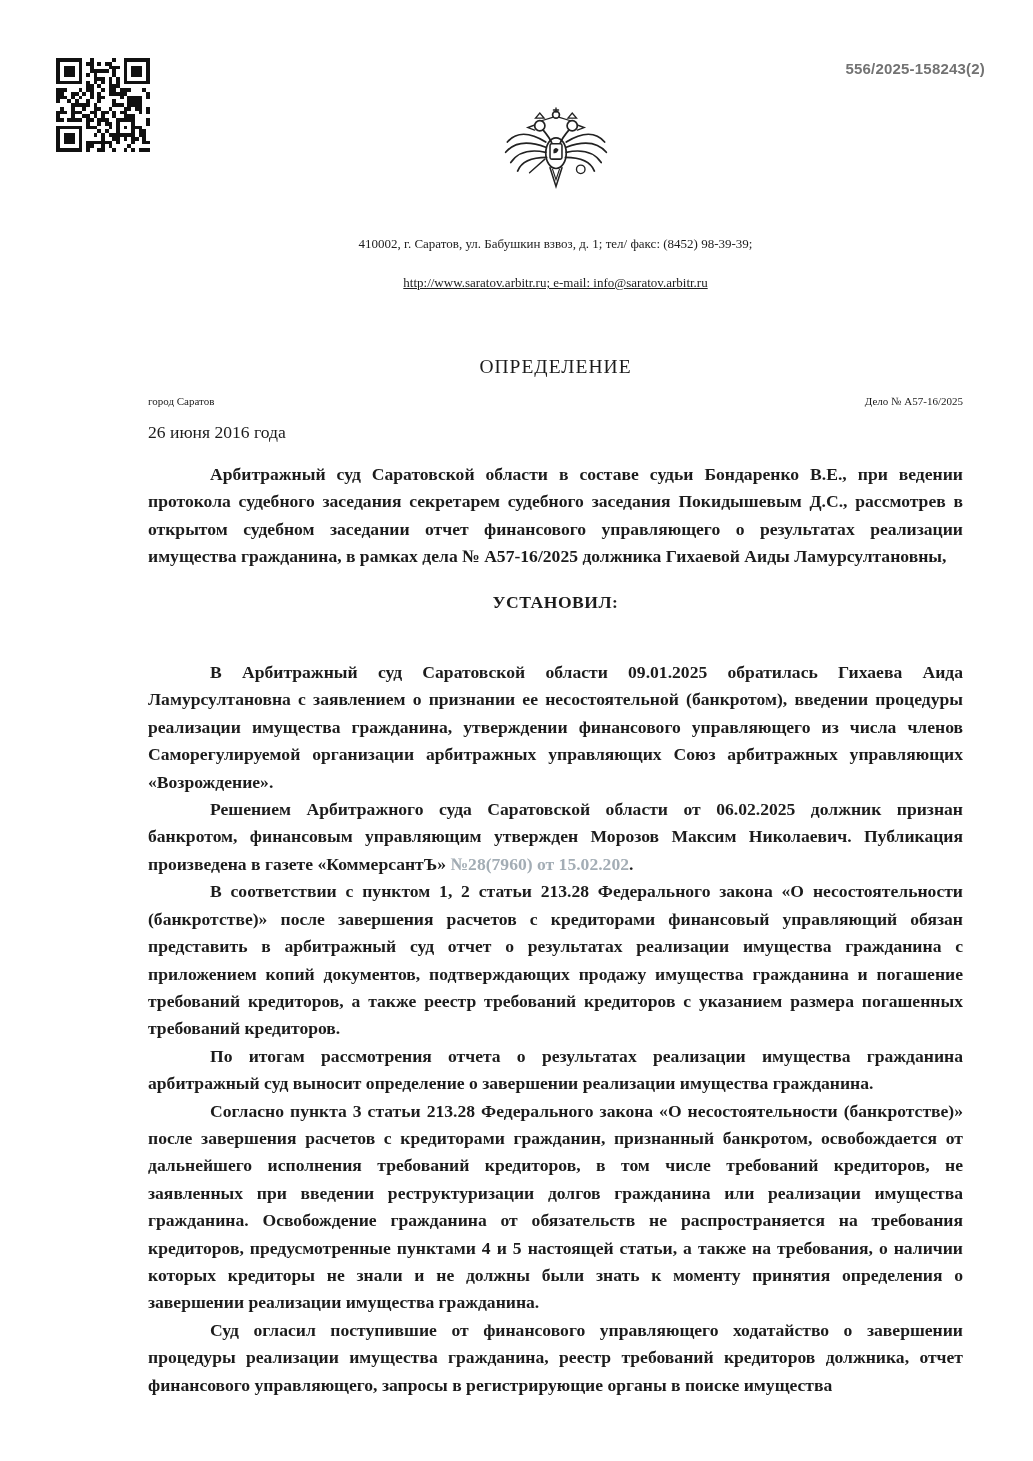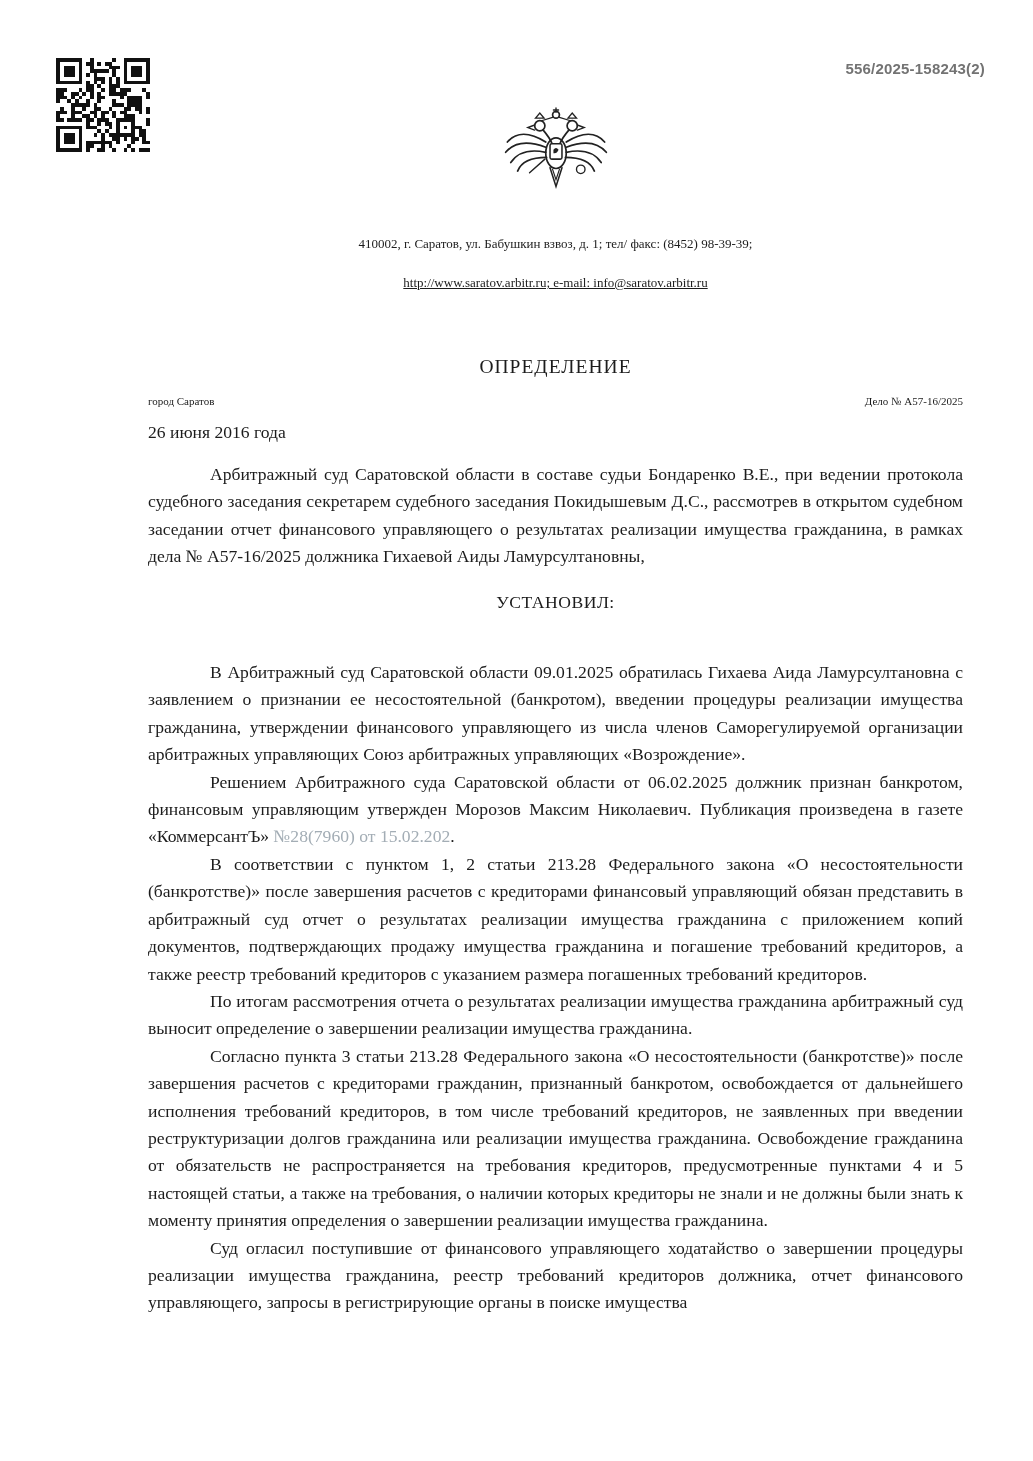--- a/index.html
+++ b/index.html
@@ -38,21 +38,21 @@
   .meta-row{
     position:absolute;top:395px;left:148px;width:815px;
     display:flex;justify-content:space-between;font-size:11px;
   }
   .date-line{position:absolute;top:422px;left:148px;font-size:17.6px;}
   .body-text{
     position:absolute;top:461px;left:148px;width:815px;
     font-size:17.6px;line-height:27.4px;
     text-align:justify;text-justify:inter-word;hyphens:none;
   }
-  .para{margin:0;text-indent:62px;}
+  .para{margin:0;text-indent:62px;font-weight:bold;}
   .res-heading{
     text-align:center;text-indent:0;
     margin:18px 0 43px 0;letter-spacing:0.5px;
   }
   .faded{color:var(--faded);margin-top:7px;}
 </style>
 </head>
 <body>
 
 <div class="page">

